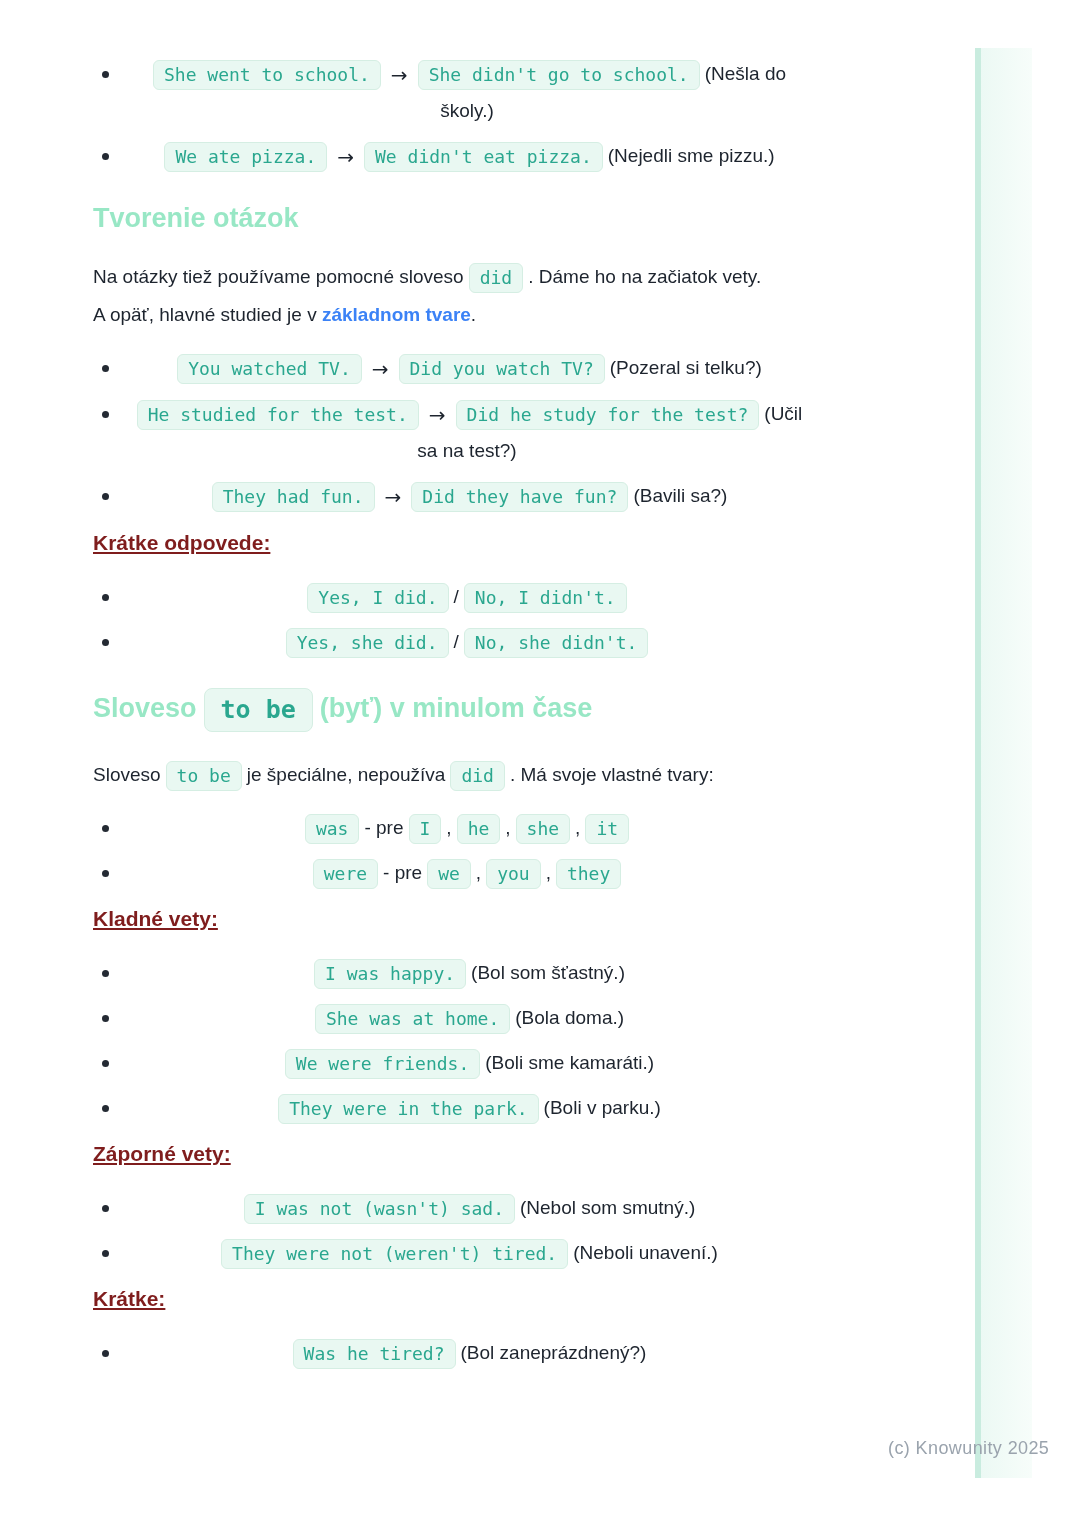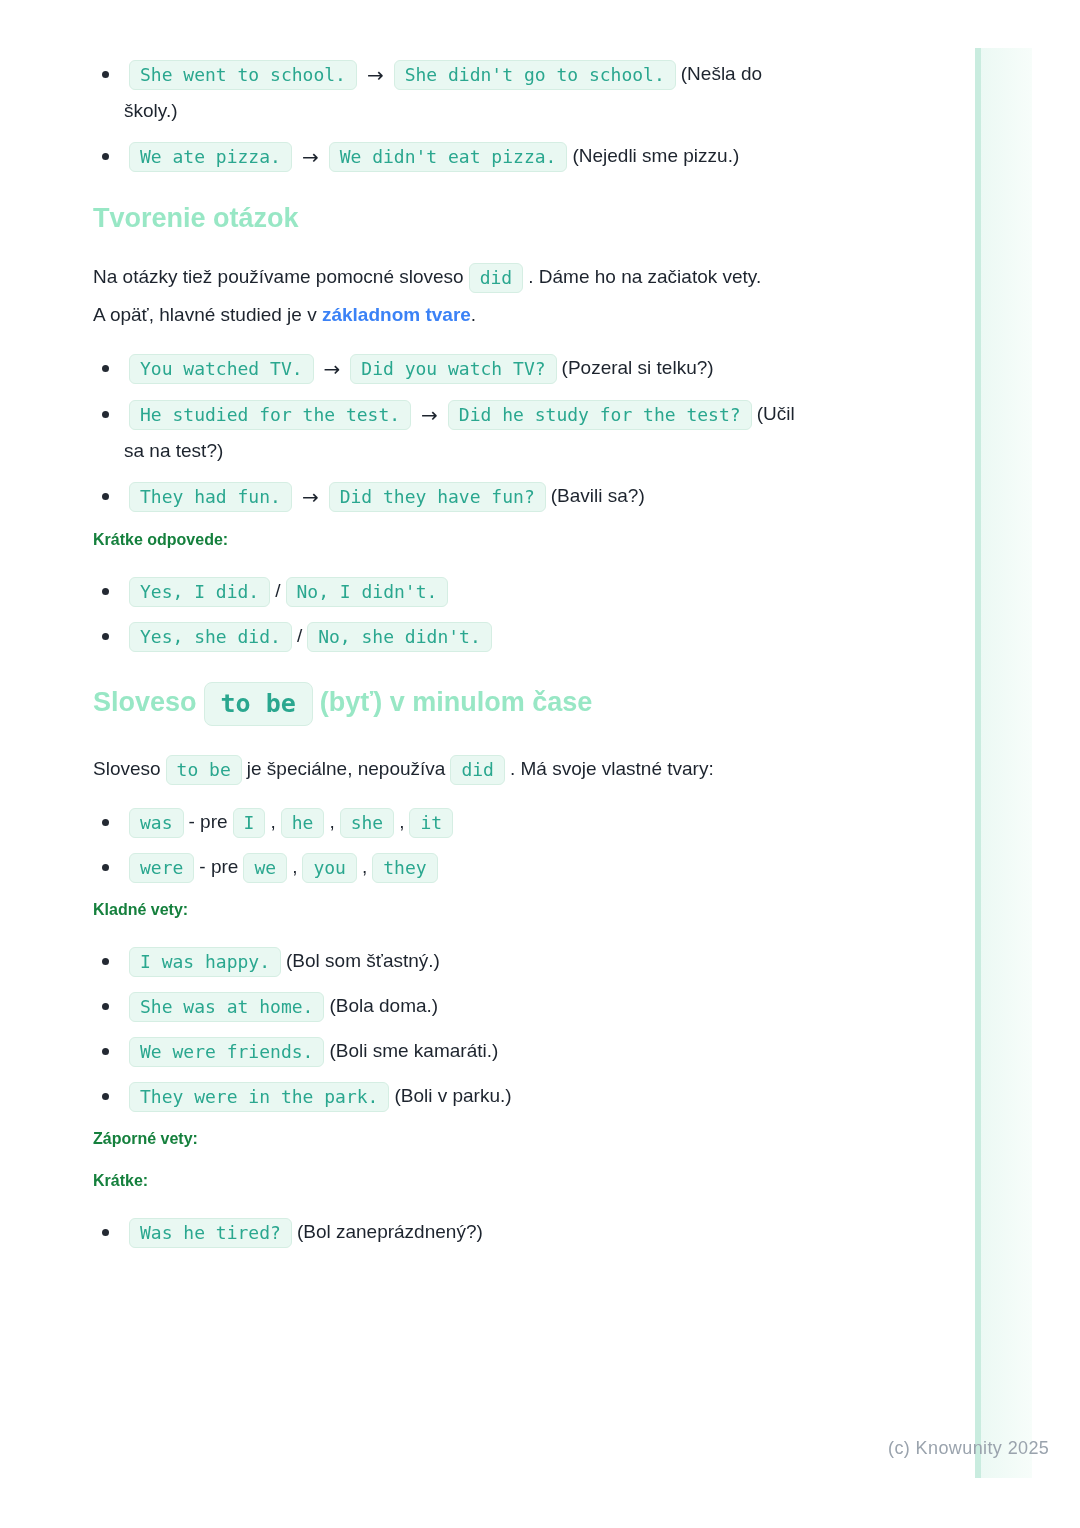--- a/index.html
+++ b/index.html
@@ -27,34 +27,36 @@
     width: 735px;
     z-index: 2;
   }
   h2 {
     font-size: 27px;
     font-weight: 700;
     color: #98e7c5;
     margin: 28px 0 24px 0;
   }
   h3 {
-    font-size: 16px;
+    font-size: 21px;
     font-weight: 700;
-    color: #15803d;
+    color: #7f1d1d;
     margin: 16px 0 24px 0;
+    text-decoration: underline;
   }
   p {
     font-size: 19px;
     line-height: 38px;
     margin: 18px 0 0 0;
   }
   strong { color: #3b82f6; }
   ul.bullets {
     list-style: none;
     margin: 16px 18px 0 0;
+    text-align: center;
   }
   ul.bullets li {
     position: relative;
     padding-left: 31px;
     font-size: 19px;
     line-height: 36px;
     margin-bottom: 9px;
   }
   ul.bullets li::before {
     content: "";
@@ -134,19 +136,23 @@
       <li><code class="chip">were</code><span>- pre</span><code class="chip">we</code><span>,</span><code class="chip">you</code><span>,</span><code class="chip">they</code></li>
     </ul>
     <h3><span>Kladné vety:</span></h3>
     <ul class="bullets">
       <li><code class="chip">I was happy.</code><span>(Bol som šťastný.)</span></li>
       <li><code class="chip">She was at home.</code><span>(Bola doma.)</span></li>
       <li><code class="chip">We were friends.</code><span>(Boli sme kamaráti.)</span></li>
       <li><code class="chip">They were in the park.</code><span>(Boli v parku.)</span></li>
     </ul>
     <h3><span>Záporné vety:</span></h3>
+    <ul class="bullets">
+      <li><code class="chip">I was not (wasn't) sad.</code><span>(Nebol som smutný.)</span></li>
+      <li><code class="chip">They were not (weren't) tired.</code><span>(Neboli unavení.)</span></li>
+    </ul>
     <h3><span>Krátke:</span></h3>
     <ul class="bullets">
       <li><code class="chip">Was he tired?</code><span>(Bol zaneprázdnený?)</span></li>
     </ul>
   </div>
 
 <div class="footer-note">(c) Knowunity 2025</div>
 
 </body></html>

